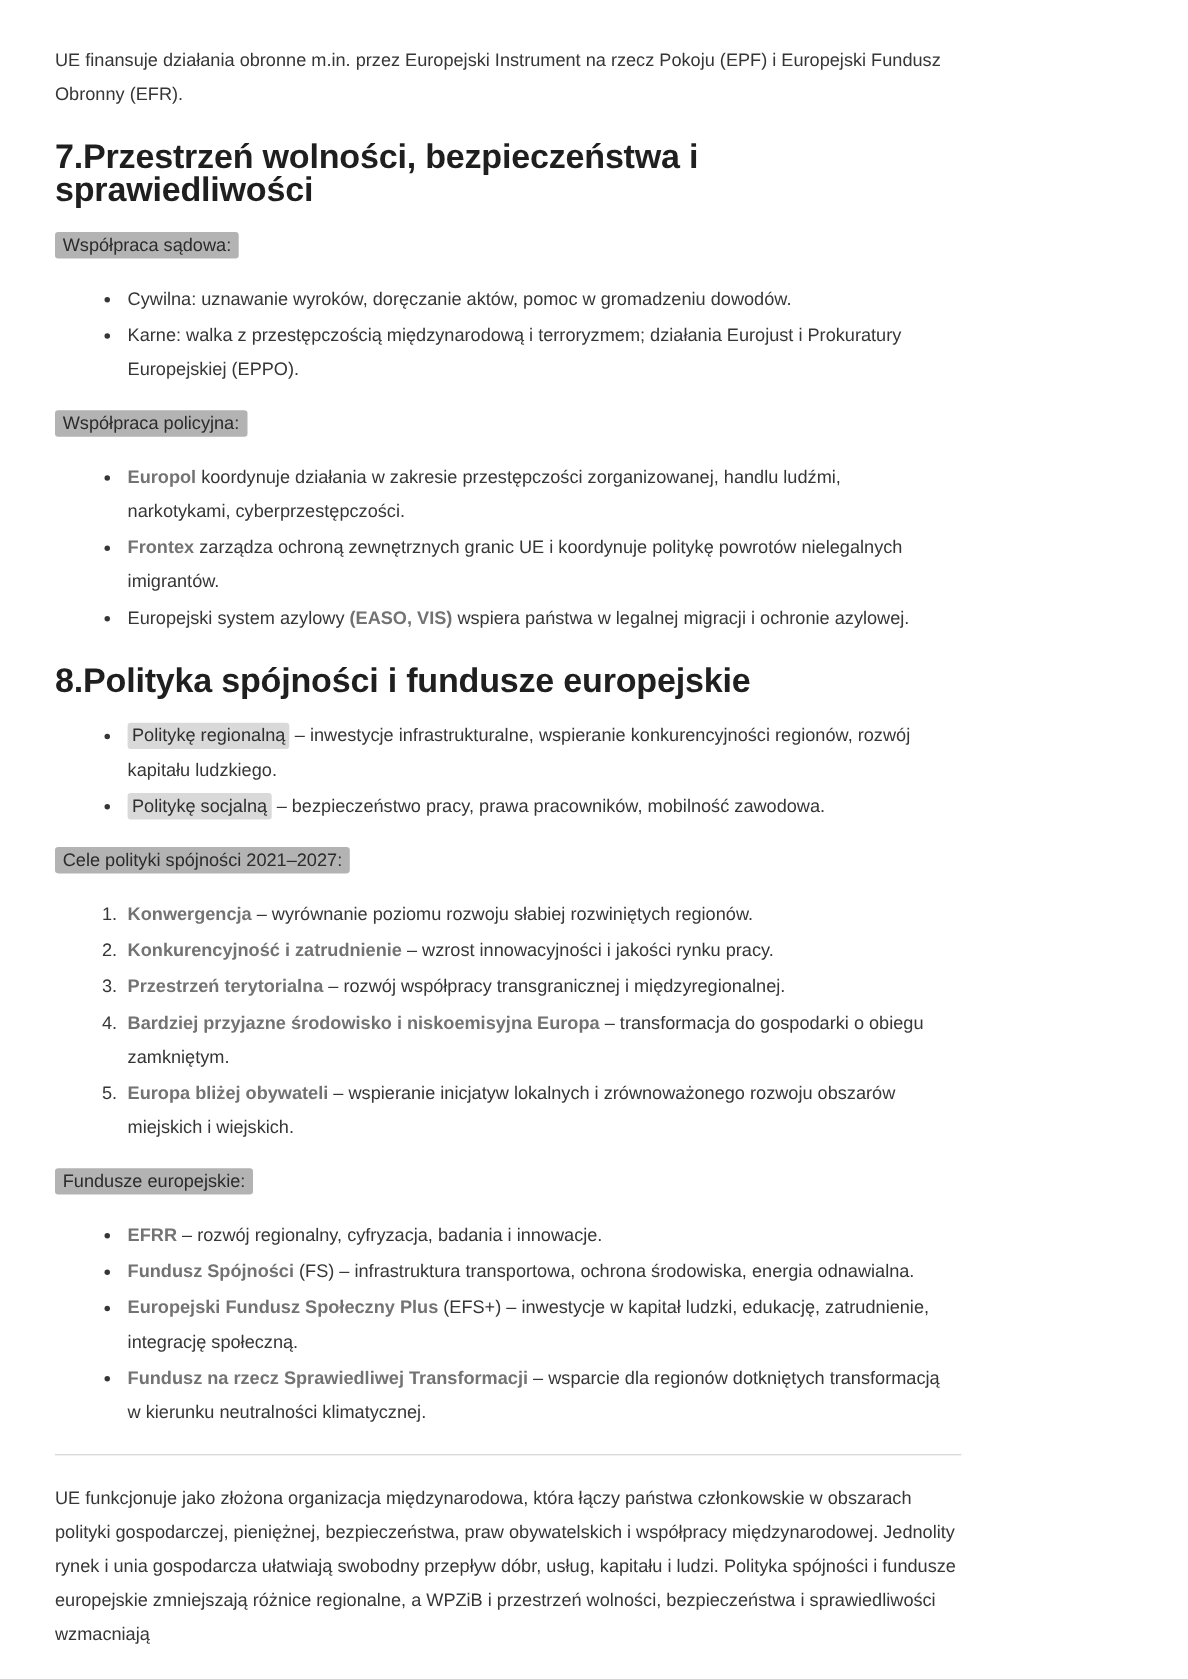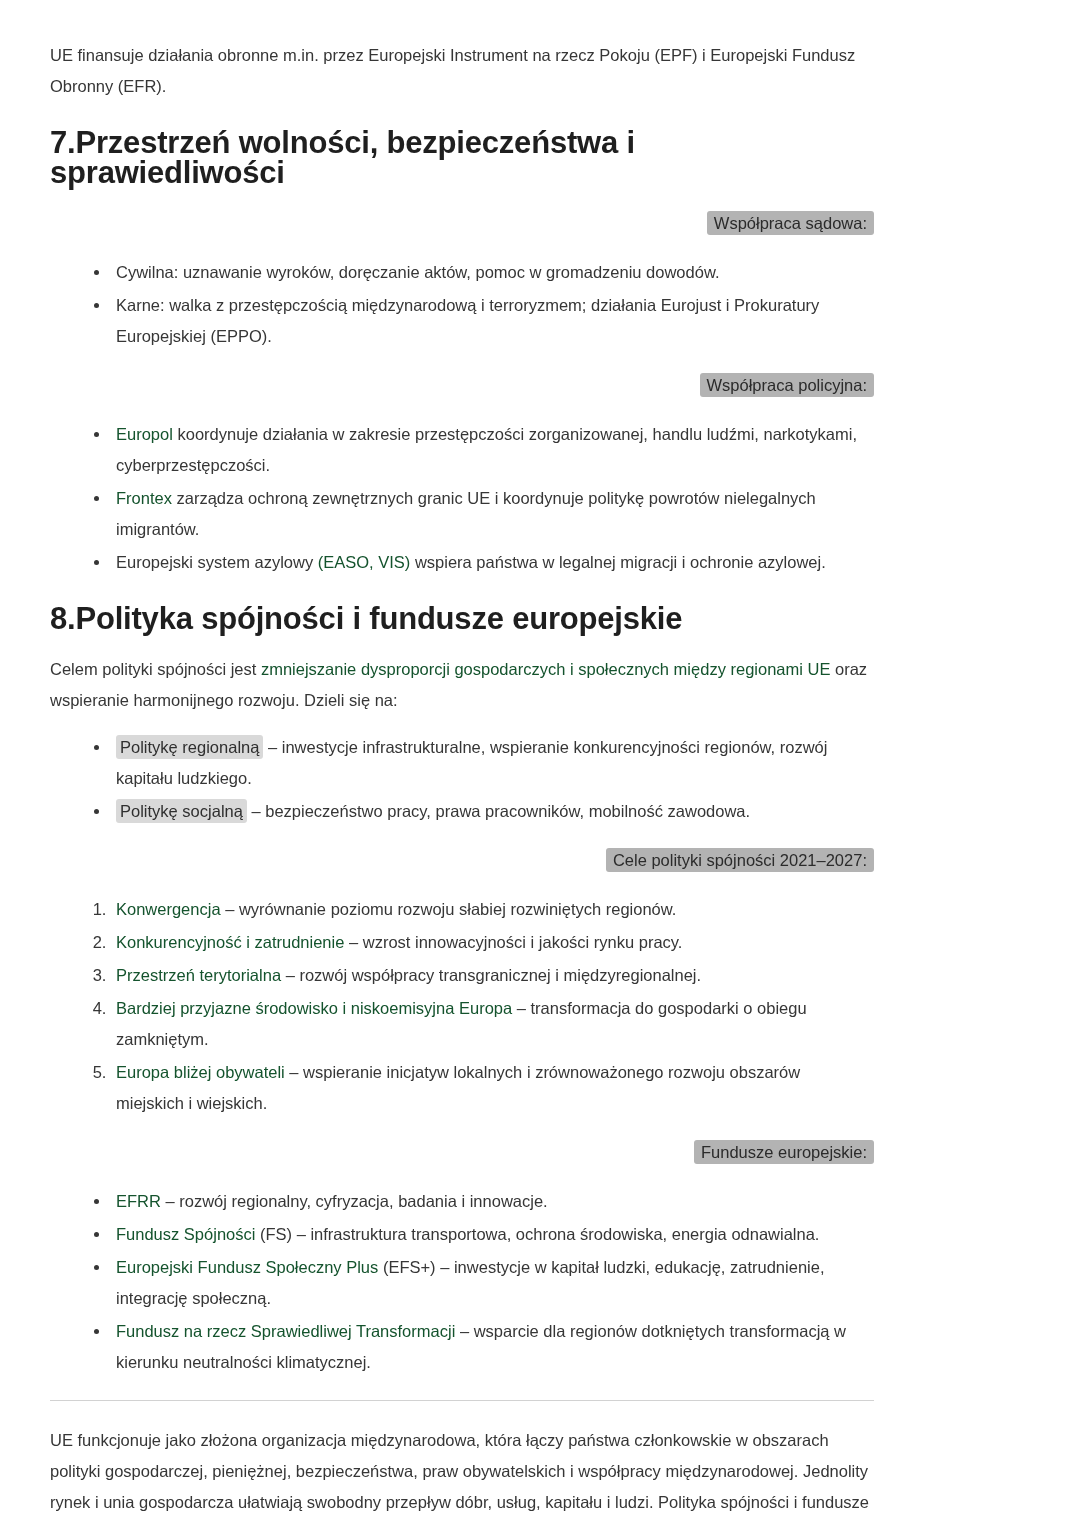--- a/index.html
+++ b/index.html
@@ -24,21 +24,21 @@
   }
   .para { margin: 16px 0; }
   .heading {
     font-size: 31px;
     line-height: 30px;
     font-weight: 700;
     color: #1f1f1f;
     letter-spacing: -0.2px;
     margin: 26px 0 20px 0;
   }
-  .label-row { margin: 18px 0; text-align: right; }
+  .label-row { margin: 18px 0; }
   .label {
     background: #b3b3b3;
     color: #2b2b2b;
     padding: 3px 7px;
     border-radius: 3px;
   }
   .hl {
     background: #d9d9d9;
     color: #2f2f2f;
     padding: 3px 4px;
@@ -46,21 +46,21 @@
   }
   .bullets, .numbers {
     margin: 16px 0;
     padding-left: 45px;
   }
   .bullets .item, .numbers .item {
     padding-left: 5px;
     margin: 2px 16px;
     line-height: 31px;
   }
-  b, strong { font-weight: 400; color: #14532d; }
+  b, strong { font-weight: 700; color: #737373; }
   .divider {
     border: none;
     border-top: 1.5px solid #d2d2d2;
     margin: 22px 0 24px 0;
   }
 </style>
 </head>
 <body>
 
 <main class="page">
@@ -80,21 +80,20 @@
   <p class="label-row"><span class="label">Współpraca policyjna:</span></p>
 
   <ul class="bullets">
     <li class="item"><b>Europol</b><span> koordynuje działania w zakresie przestępczości zorganizowanej, handlu ludźmi, narkotykami, cyberprzestępczości.</span></li>
     <li class="item"><b>Frontex</b><span> zarządza ochroną zewnętrznych granic UE i koordynuje politykę powrotów nielegalnych imigrantów.</span></li>
     <li class="item"><span>Europejski system azylowy </span><b>(EASO, VIS)</b><span> wspiera państwa w legalnej migracji i ochronie azylowej.</span></li>
   </ul>
 
   <h2 class="heading">8.Polityka spójności i fundusze europejskie</h2>
 
-  <p class="para"><span>Celem polityki spójności jest </span><b>zmniejszanie dysproporcji gospodarczych i społecznych między regionami UE</b><span> oraz wspieranie harmonijnego rozwoju. Dzieli się na:</span></p>
 
   <ul class="bullets">
     <li class="item"><span class="hl">Politykę regionalną</span><span> – inwestycje infrastrukturalne, wspieranie konkurencyjności regionów, rozwój kapitału ludzkiego.</span></li>
     <li class="item"><span class="hl">Politykę socjalną</span><span> – bezpieczeństwo pracy, prawa pracowników, mobilność zawodowa.</span></li>
   </ul>
 
   <p class="label-row"><span class="label">Cele polityki spójności 2021–2027:</span></p>
 
   <ol class="numbers">
     <li class="item"><b>Konwergencja</b><span> – wyrównanie poziomu rozwoju słabiej rozwiniętych regionów.</span></li>

